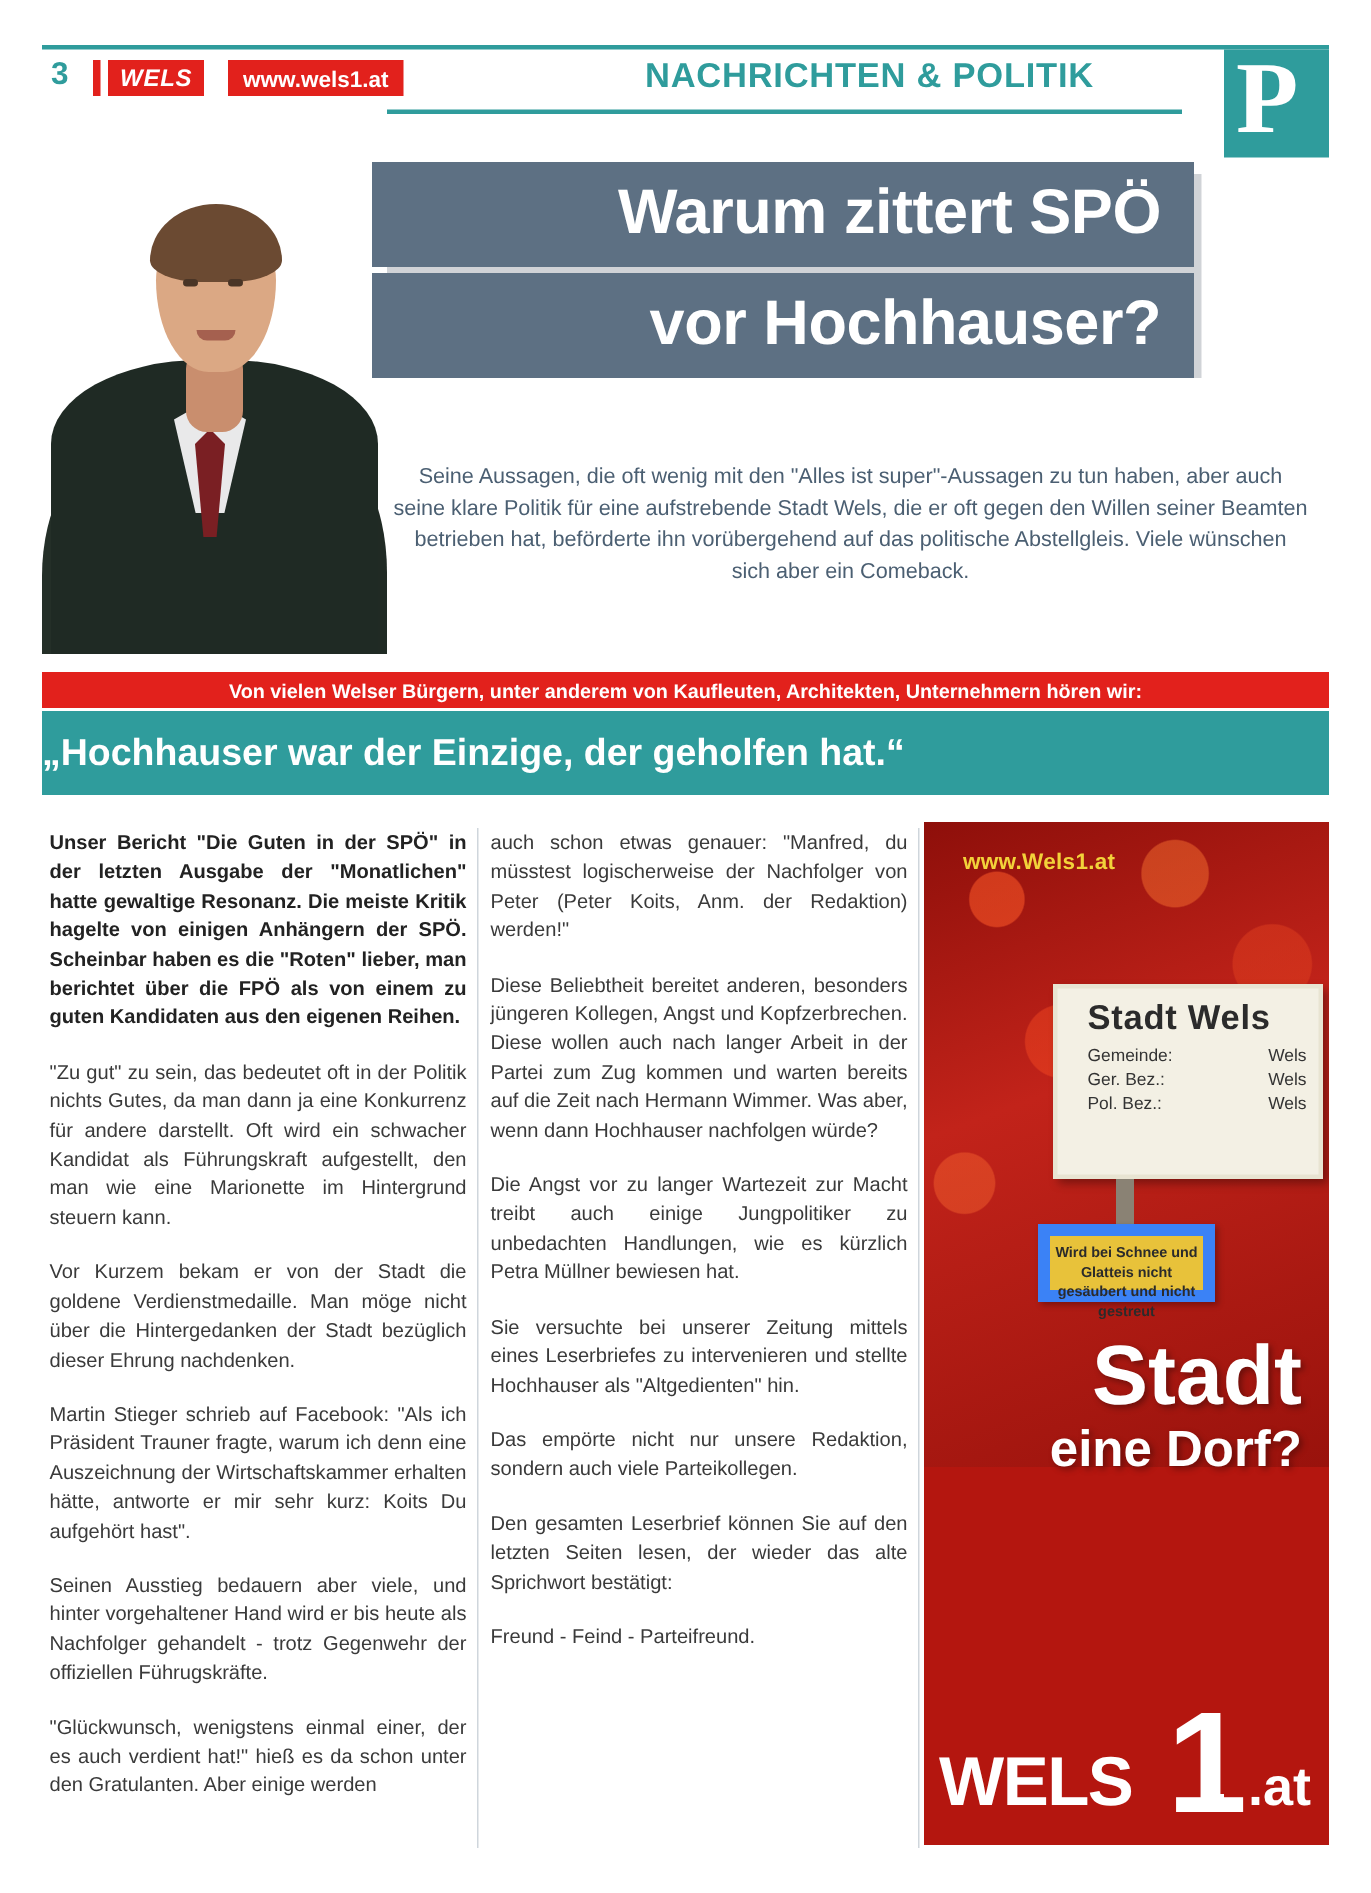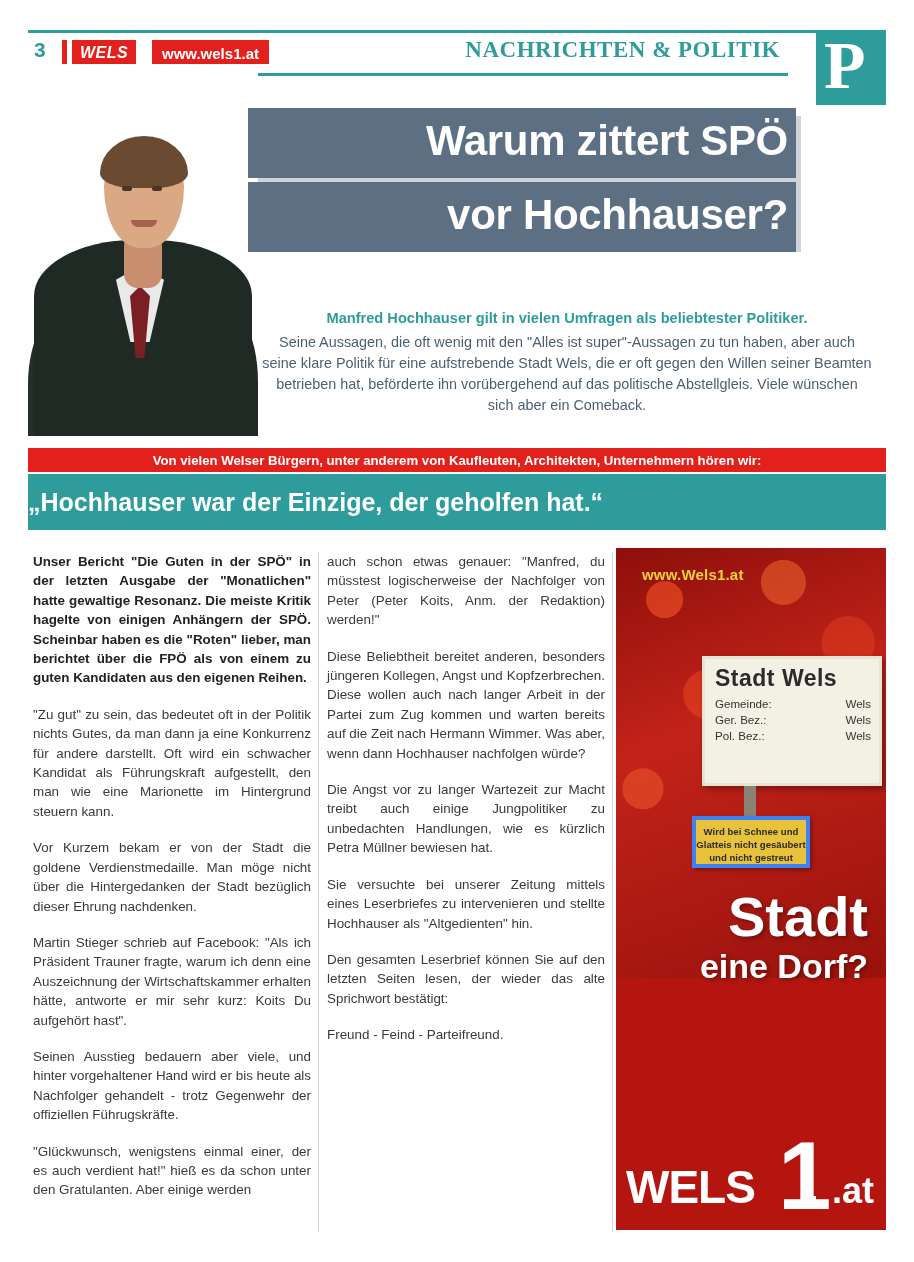--- a/index.html
+++ b/index.html
@@ -58,22 +58,21 @@
     background: #e2211c;
     color: #ffffff;
     font-size: 15px; font-weight: bold;
     padding: 3px 10px 0 10px;
     line-height: 21px;
   }
   .section-title {
     position: absolute;
     left: 430px; top: 37px;
     width: 350px;
-    text-align: right;
-    font-family: Liberation Serif, serif;
+    font-family: Liberation Sans, sans-serif;
     font-size: 23px; font-weight: bold;
     color: #2f9c9c;
     letter-spacing: 0.5px;
   }
   .p-block {
     position: absolute;
     left: 816px; top: 33px;
     width: 70px; height: 72px;
     background: #2f9c9c;
   }
@@ -182,21 +181,21 @@
     position: absolute;
     left: 248px; top: 108px;
     width: 548px;
   }
   .headline-line {
     background: #5d7083;
     color: #ffffff;
     font-weight: bold;
     font-size: 42px;
     line-height: 58px;
-    padding: 4px 8px 8px 26px;
+    padding: 4px 22px 8px 26px;
     text-align: right;
     display: block;
     letter-spacing: -0.3px;
   }
   .headline-line.l1 { margin-bottom: 4px; }
   .headline-shadow {
     position: absolute;
     left: 253px; top: 116px;
     width: 548px; height: 136px;
     background: rgba(120,130,140,0.35);
@@ -292,20 +291,21 @@
     color: #f2d23a;
     letter-spacing: 0.2px;
   }
   .ad-sign {
     position: absolute;
     left: 86px; top: 108px;
     width: 180px; height: 130px;
     background: #f3f0e4;
     border: 3px solid #e8e4d2;
     box-shadow: 3px 3px 6px rgba(0,0,0,0.35);
+    padding-left: 10px;
   }
   .ad-sign .s-city {
     font-size: 23px; font-weight: bold;
     color: #2b2b2b;
     padding: 6px 0 2px 10px;
     letter-spacing: 0.5px;
   }
   .ad-sign .s-rows {
     padding: 2px 8px 0 10px;
     font-size: 11.6px;
@@ -319,21 +319,21 @@
     position: absolute;
     left: 128px; top: 238px;
     width: 12px; height: 52px;
     background: #8a8274;
   }
   .ad-yellow {
     position: absolute;
     left: 76px; top: 268px;
     width: 118px; height: 52px;
     background: #e8c23a;
-    border: 4px solid #3b82f6;
+    border: 8px solid #3b82f6;
     color: #2b2b2b;
     font-size: 9.6px;
     font-weight: bold;
     text-align: center;
     padding-top: 5px;
     line-height: 13px;
     box-shadow: 2px 2px 4px rgba(0,0,0,0.3);
   }
   .ad-stadt {
     position: absolute;
@@ -424,21 +424,20 @@
     <div class="ph-mouth"></div>
   </div>
 
   <div class="headline-shadow"></div>
   <div class="headline-wrap">
     <span class="headline-line l1">Warum zittert SPÖ</span>
     <span class="headline-line l2">vor Hochhauser?</span>
   </div>
 
   <div class="lead">
-    <span class="bold-teal">Manfred Hochhauser gilt in vielen Umfragen als beliebtester Politiker.</span>
     <span>Seine Aussagen, die oft wenig mit den "Alles ist super"-Aussagen zu tun haben, aber auch seine klare Politik für eine aufstrebende Stadt Wels, die er oft gegen den Willen seiner Beamten betrieben hat, beförderte ihn vorübergehend auf das politische Abstellgleis. Viele wünschen sich aber ein Comeback.</span>
   </div>
 
   <div class="red-banner">Von vielen Welser Bürgern, unter anderem von Kaufleuten, Architekten, Unternehmern hören wir:</div>
   <div class="teal-banner">„Hochhauser war der Einzige, der geholfen hat.“</div>
 
   <div class="col-divider cd1"></div>
   <div class="col-divider cd2"></div>
 
   <div class="col col1">
@@ -448,20 +447,21 @@
     <p>Martin Stieger schrieb auf Facebook: "Als ich Präsident Trauner fragte, warum ich denn eine Auszeichnung der Wirtschaftskammer erhalten hätte, antworte er mir sehr kurz: Koits Du aufgehört hast".</p>
     <p>Seinen Ausstieg bedauern aber viele, und hinter vorgehaltener Hand wird er bis heute als Nachfolger gehandelt - trotz Gegenwehr der offiziellen Führugskräfte.</p>
     <p>"Glückwunsch, wenigstens einmal einer, der es auch verdient hat!" hieß es da schon unter den Gratulanten. Aber einige werden</p>
   </div>
 
   <div class="col col2">
     <p>auch schon etwas genauer: "Manfred, du müsstest logischerweise der Nachfolger von Peter (Peter Koits, Anm. der Redaktion) werden!"</p>
     <p>Diese Beliebtheit bereitet anderen, besonders jüngeren Kollegen, Angst und Kopfzerbrechen. Diese wollen auch nach langer Arbeit in der Partei zum Zug kommen und warten bereits auf die Zeit nach Hermann Wimmer. Was aber, wenn dann Hochhauser nachfolgen würde?</p>
     <p>Die Angst vor zu langer Wartezeit zur Macht treibt auch einige Jungpolitiker zu unbedachten Handlungen, wie es kürzlich Petra Müllner bewiesen hat.</p>
     <p>Sie versuchte bei unserer Zeitung mittels eines Leserbriefes zu intervenieren und stellte Hochhauser als "Altgedienten" hin.</p>
+    <p>Das empörte nicht nur unsere Redaktion, sondern auch viele Parteikollegen.</p>
     <p>Den gesamten Leserbrief können Sie auf den letzten Seiten lesen, der wieder das alte Sprichwort bestätigt:</p>
     <p>Freund - Feind - Parteifreund.</p>
   </div>
 
   <div class="ad">
     <div class="ad-trees"></div>
     <div class="ad-url">www.Wels1.at</div>
 
     <div class="ad-sign">
       <div class="s-city">Stadt Wels</div>

